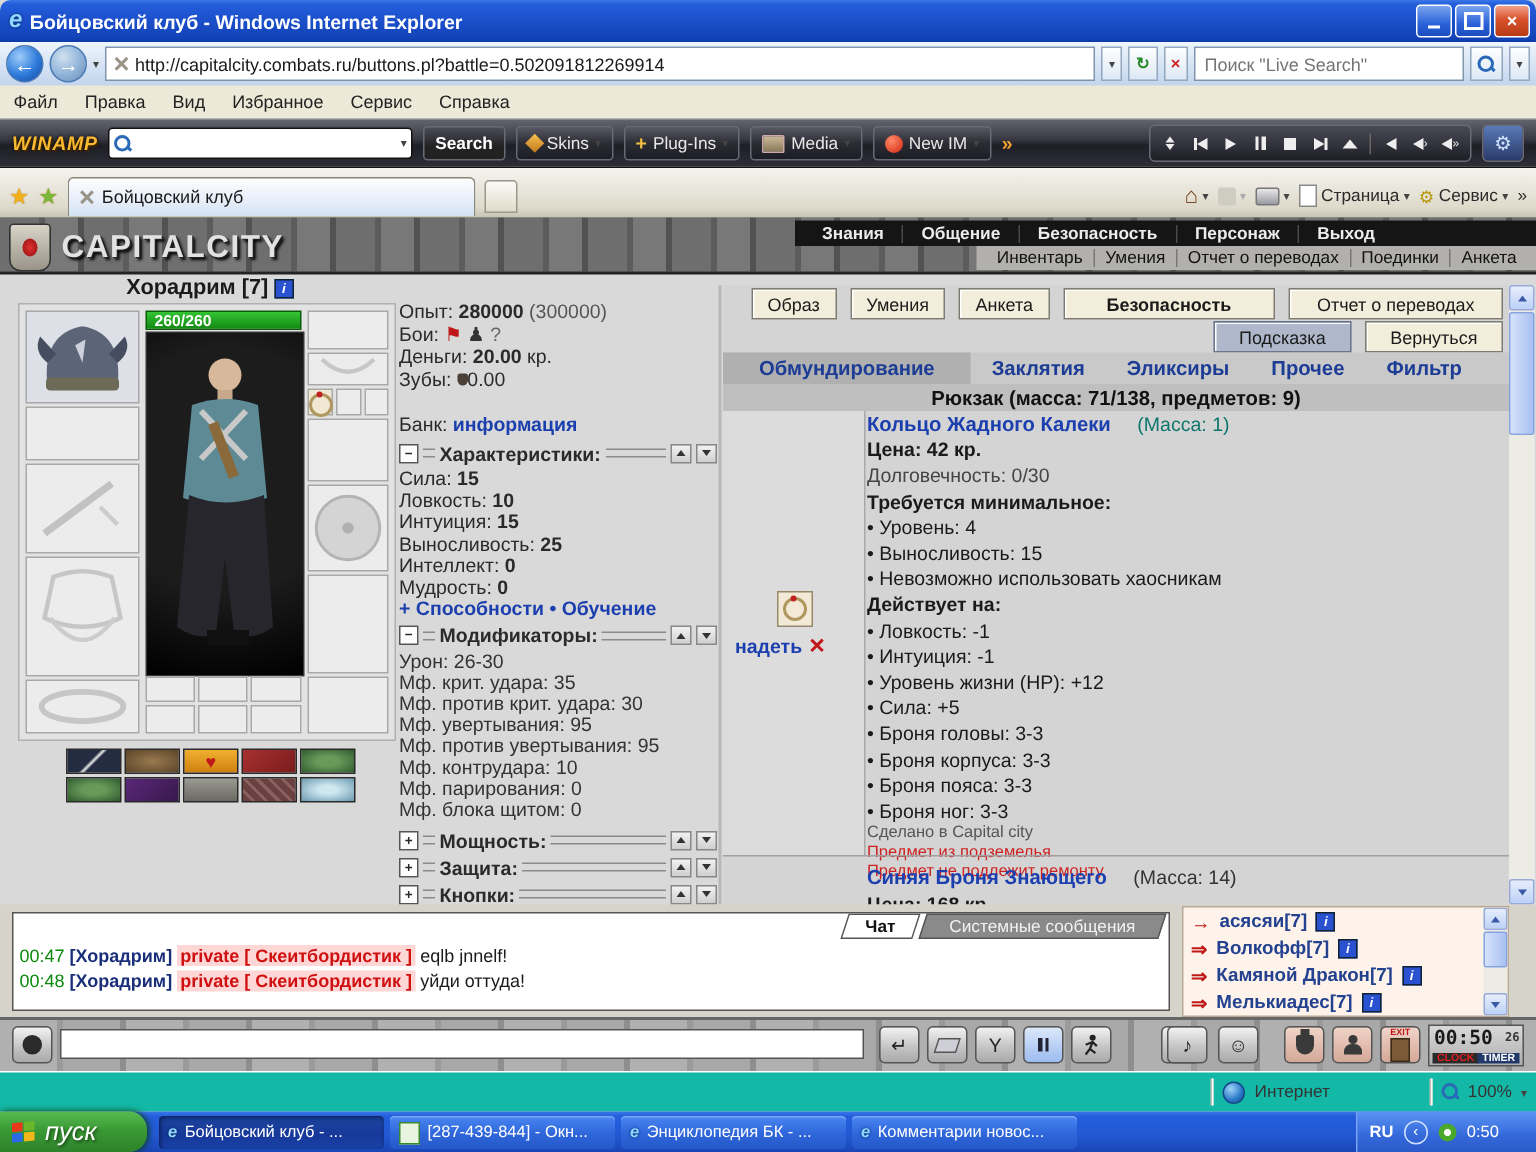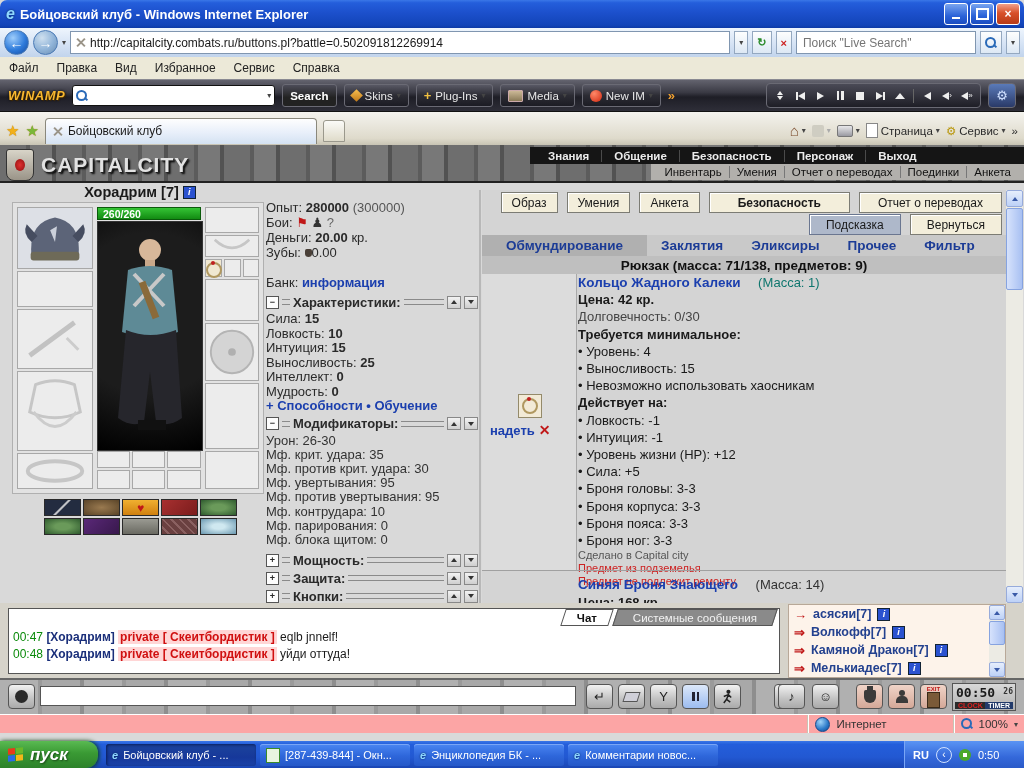--- a/index.html
+++ b/index.html
@@ -153,29 +153,29 @@
   .tbtn.blue{background:linear-gradient(180deg,#dce8fa,#9cbcf0);}
   .tbtn.red{background:linear-gradient(180deg,#f0d4c8,#d4a898);}
   .lcd{font-family:"DejaVu Sans Mono",monospace;font-weight:bold;}
   .moneybag{width:12px;height:13px;background:#3a3a3a;border-radius:2px 2px 7px 7px;position:relative;}
   .moneybag:before{content:"";position:absolute;left:3px;top:-4px;width:6px;height:4px;background:#3a3a3a;}
   .person{width:12px;height:13px;position:relative;}
   .person:before{content:"";position:absolute;left:3px;top:0;width:6px;height:6px;border-radius:50%;background:#3a3a3a;}
   .person:after{content:"";position:absolute;left:0;top:6px;width:12px;height:7px;border-radius:5px 5px 0 0;background:#3a3a3a;}
   .door{width:11px;height:14px;background:#7a5a38;border:1px solid #3a2a18;}
   
-  #statusbar{left:0;top:714px;width:1024px;height:19px;background:#fca5a5;border-top:1px solid #fff;font-size:11.5px;color:#333;}
+  #statusbar{left:0;top:714px;width:1024px;height:27px;background:#14b8a6;border-top:1px solid #fff;font-size:11.5px;color:#333;}
   .statussep{width:1px;height:18px;background:#c8c4b4;border-right:1px solid #fff;}
   .globe{width:13px;height:13px;border-radius:50%;background:radial-gradient(circle at 35% 30%,#9fd4f8,#2a78c8 60%,#14488a);border:1px solid #14488a;}
   #taskbar{left:0;top:741px;width:1024px;height:27px;
     background:linear-gradient(180deg,#3a77e8 0%,#245edb 12%,#2258d2 60%,#1a46b4 100%);}
   #startbtn{position:absolute;left:0;top:0;width:98px;height:27px;border-radius:0 12px 12px 0;
     background:linear-gradient(180deg,#5aba52 0%,#3a9a34 45%,#2d822a 100%);box-shadow:1px 0 4px #0a3a0a;
     display:flex;align-items:center;gap:6px;padding-left:8px;box-sizing:border-box;
-    color:#fff;font-style:italic;font-weight:bold;font-size:17px;text-shadow:1px 1px 2px #1a4a18;}
+    color:#fff;font-style:italic;font-weight:normal;font-size:17px;text-shadow:1px 1px 2px #1a4a18;}
   .winflag{width:16px;height:14px;display:grid;grid-template-columns:7px 7px;grid-template-rows:6px 6px;gap:1px;transform:skewY(-6deg);}
   .winflag i:nth-child(1){background:#e83a1a;}
   .winflag i:nth-child(2){background:#6ab82a;}
   .winflag i:nth-child(3){background:#2a6ae8;}
   .winflag i:nth-child(4){background:#f2b81a;}
   .taskbtn{position:absolute;top:3px;width:150px;height:22px;border-radius:3px;
     background:linear-gradient(180deg,#4a86f2,#2e66da 55%,#2558c8);box-shadow:inset 0 1px 0 #7aa6f6;
     display:flex;align-items:center;gap:5px;padding:0 6px;box-sizing:border-box;color:#fff;font-size:11px;
     white-space:nowrap;overflow:hidden;}
   .taskbtn.active{background:linear-gradient(180deg,#1c449c,#16389a 60%,#1a42a8);box-shadow:inset 1px 1px 3px #0a1e5a;}

